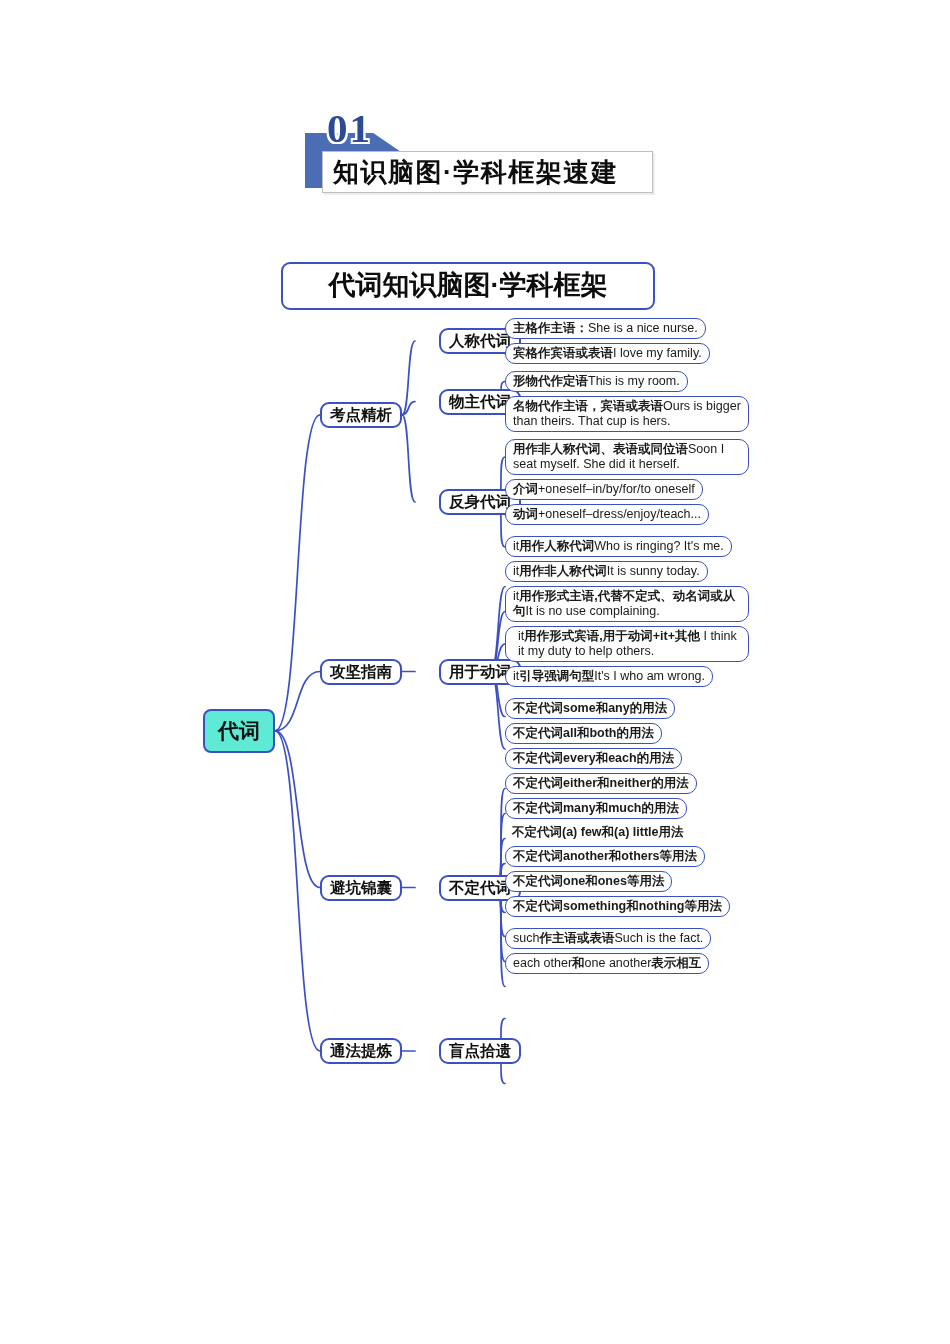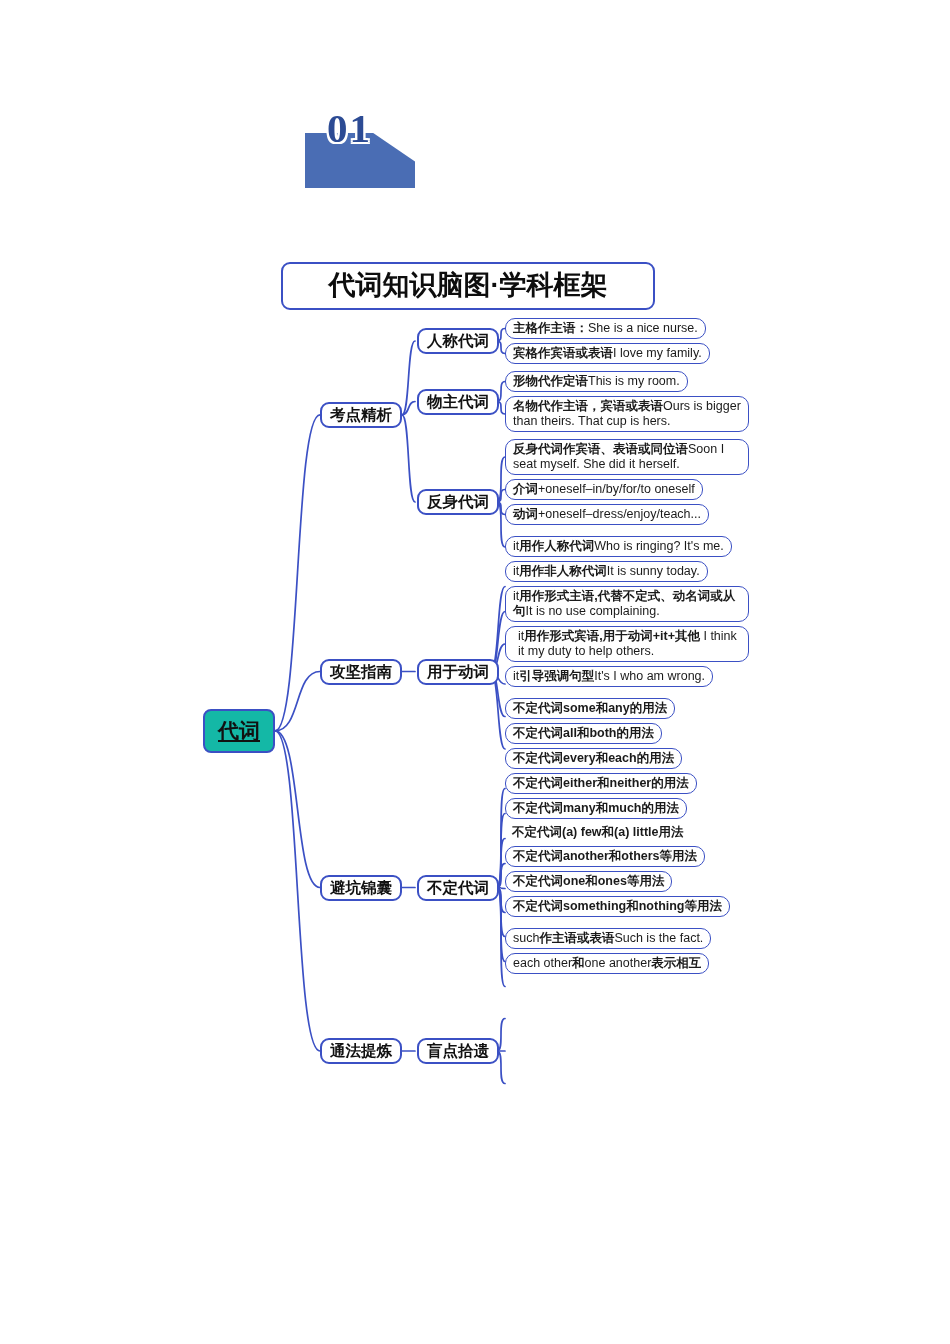--- a/index.html
+++ b/index.html
@@ -34,31 +34,34 @@
   .leaf.nobox{border:none !important;padding-left:7px;}
   .leaf-group > .leaf:first-child{margin-top:0;}
   .leaf-group{margin-top:0;}
   .grp-gap{margin-top:7px;}
   .sec-gap{margin-top:11px;}
 
   .node{position:absolute;box-sizing:border-box;background:#fff;border-radius:9px;
         padding:1px 8px;font-size:15.5px;font-weight:700;color:#111;white-space:nowrap;
         line-height:1.3;}
   .node.l1{left:320px;}
-  .node.l2{left:417px;border-radius:9px;}
-  .rootnode{position:absolute;left:203px;box-sizing:border-box;background:#14b8a6;border-radius:8px;
-        padding:6px 13px;font-size:21px;font-weight:700;color:#111;white-space:nowrap;text-decoration:underline;}
+  .node.l2{left:439px;border-radius:9px;}
+  .rootnode{position:absolute;left:203px;box-sizing:border-box;background:#5eead4;border-radius:8px;
+        padding:6px 13px;font-size:21px;font-weight:700;color:#111;white-space:nowrap;}
 </style>
 </head>
 <body>
 
 <div id="page">
 
   <div class="badge" style="background: rgb(74, 109, 180);"></div>
   <div class="badge-num" style="color: rgb(44, 75, 148); font-family: Liberation Serif, serif;">01</div>
+  <div class="htitle-box">
+    <div class="htitle">知识脑图·学科框架速建</div>
+  </div>
 
   <div class="ftitle-box" style="border: 2px solid rgb(59, 80, 196);">
     <div class="ftitle">代词知识脑图·学科框架</div>
   </div>
 
   <svg id="connectors">
       <path d="M275,730.9166666666666 C301,730.9166666666666 294,414.8333333333333 320,414.8333333333333" fill="none" stroke="#3b50c4" stroke-width="1.7" stroke-linecap="round"></path>
       <path d="M402,414.8333333333333 C410,414.8333333333333 407,341 415,341" fill="none" stroke="#3b50c4" stroke-width="1.7" stroke-linecap="round"></path>
       <path d="M497,341 C505,341 497,328.5 505,328.5" fill="none" stroke="#3b50c4" stroke-width="1.7" stroke-linecap="round"></path>
       <path d="M497,341 C505,341 497,353.5 505,353.5" fill="none" stroke="#3b50c4" stroke-width="1.7" stroke-linecap="round"></path>
@@ -111,21 +114,21 @@
   <div id="leafcol">
       <div class="leaf-group">
         <div class="leaf" style="border: 1.6px solid rgb(59, 80, 196);"><b>主格作主语：</b><span>She is a nice nurse.</span></div>
         <div class="leaf" style="border: 1.6px solid rgb(59, 80, 196);"><b>宾格作宾语或表语</b><span>I love my family.</span></div>
       </div>
       <div class="leaf-group grp-gap">
         <div class="leaf" style="border: 1.6px solid rgb(59, 80, 196);"><b>形物代作定语</b><span>This is my room.</span></div>
         <div class="leaf" style="border: 1.6px solid rgb(59, 80, 196);"><b>名物代作主语，宾语或表语</b><span>Ours is bigger than theirs. That cup is hers.</span></div>
       </div>
       <div class="leaf-group grp-gap">
-        <div class="leaf" style="border: 1.6px solid rgb(59, 80, 196);"><b>反身代词作宾语、表语或同位语</b><span>Soon I seat myself. She did it herself.</span></div>
+        <div class="leaf" style="border: 1.6px solid rgb(59, 80, 196);"><b>用作非人称代词、表语或同位语</b><span>Soon I seat myself. She did it herself.</span></div>
         <div class="leaf" style="border: 1.6px solid rgb(59, 80, 196);"><b>介词</b><span>+oneself–in/by/for/to oneself</span></div>
         <div class="leaf" style="border: 1.6px solid rgb(59, 80, 196); text-align: right;"><b>动词</b><span>+oneself–dress/enjoy/teach...</span></div>
       </div>
       <div class="leaf-group sec-gap">
         <div class="leaf" style="border: 1.6px solid rgb(59, 80, 196);"><span>it</span><b>用作人称代词</b><span>Who is ringing? It's me.</span></div>
         <div class="leaf" style="border: 1.6px solid rgb(59, 80, 196);"><span>it</span><b>用作非人称代词</b><span>It is sunny today.</span></div>
         <div class="leaf" style="border: 1.6px solid rgb(59, 80, 196);"><span>it</span><b>用作形式主语,代替不定式、动名词或从句</b><span>It is no use complaining.</span></div>
         <div class="leaf" style="border: 1.6px solid rgb(59, 80, 196); padding-left: 12px;"><span>it</span><b>用作形式宾语,用于动词+it+其他</b><span> I think it my duty to help others.</span></div>
         <div class="leaf" style="border: 1.6px solid rgb(59, 80, 196);"><span>it</span><b>引导强调句型</b><span>It's I who am wrong.</span></div>
       </div>

